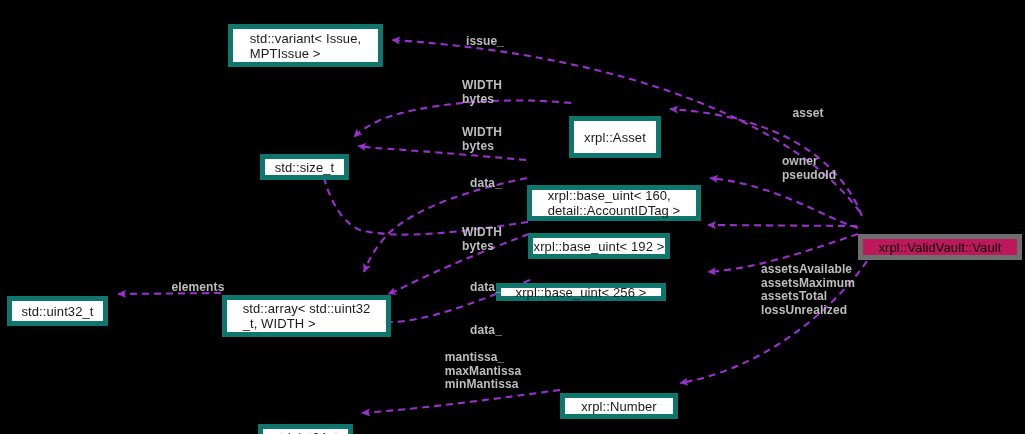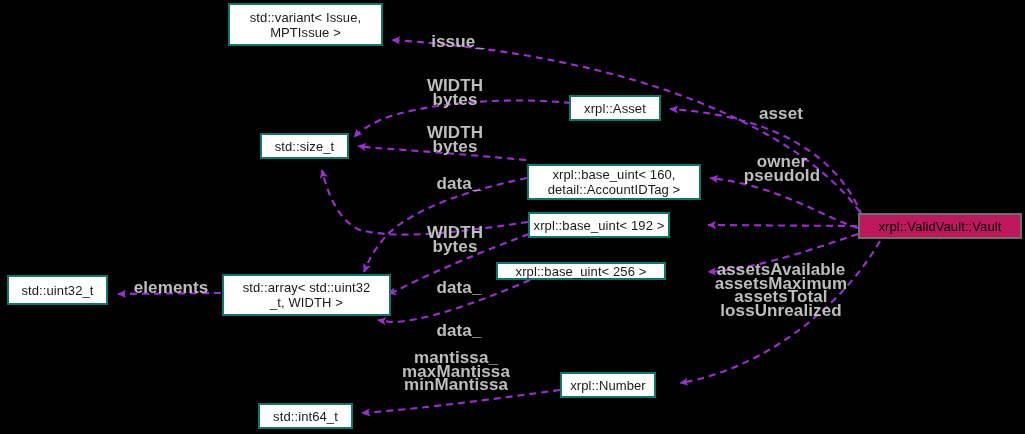--- a/index.html
+++ b/index.html
@@ -19,49 +19,50 @@
   #edge-layer {
     position: absolute;
     left: 0;
     top: 0;
     width: 1025px;
     height: 434px;
   }
   .node {
     position: absolute;
     box-sizing: border-box;
-    border: 2px solid #0f766e;
+    border: 5px solid #0f766e;
     background: #ffffff;
     color: #1a1a1a;
     font-size: 13px;
     line-height: 15px;
     display: flex;
     align-items: center;
     justify-content: center;
-    text-align: center;
     white-space: pre-line;
     letter-spacing: 0.1px;
     z-index: 5;
+    margin-top: 21px;
   }
   .node.root {
     background: #be185d;
     border-color: #6e6e6e;
     color: #000000;
   }
   .edge-label {
     position: absolute;
     color: #bdbdbd;
-    font-size: 17px;
+    font-size: 12px;
     line-height: 13.5px;
     font-weight: bold;
-    text-align: center;
+    text-align: left;
     white-space: pre-line;
     letter-spacing: 0.1px;
     z-index: 6;
     transform: translateX(-50%);
+    margin-left: 27px;
   }
 </style>
 </head>
 <body>
 
 <div id="diagram-root">
 
   <svg id="edge-layer" viewBox="0 0 1025 434" xmlns="http://www.w3.org/2000/svg">
     <defs>
       <marker id="arrow" markerWidth="9" markerHeight="9" refX="8" refY="4.5" orient="auto" markerUnits="userSpaceOnUse">
@@ -98,37 +99,37 @@
 
       <path d="M 221 293 L 118 294"></path>
     </g>
   </svg>
 
   <div class="node" style="left:228px;top:3px;width:155px;height:43px;">std::variant&lt; Issue,
 MPTIssue &gt;</div>
 
   <div class="node" style="left:260px;top:133px;width:89px;height:26px;">std::size_t</div>
 
-  <div class="node" style="left:569px;top:95px;width:92px;height:26px;">xrpl::Asset</div>
+  <div class="node" style="left:569px;top:95px;width:92px;height:42px;">xrpl::Asset</div>
 
   <div class="node" style="left:527px;top:164px;width:174px;height:36px;">xrpl::base_uint&lt; 160,
 detail::AccountIDTag &gt;</div>
 
   <div class="node" style="left:528px;top:212px;width:142px;height:26px;">xrpl::base_uint&lt; 192 &gt;</div>
 
   <div class="node" style="left:496px;top:262px;width:170px;height:18px;">xrpl::base_uint&lt; 256 &gt;</div>
 
   <div class="node" style="left:7px;top:275px;width:101px;height:30px;">std::uint32_t</div>
 
   <div class="node" style="left:222px;top:274px;width:169px;height:42px;">std::array&lt; std::uint32
 _t, WIDTH &gt;</div>
 
   <div class="node" style="left:258px;top:403px;width:95px;height:26px;">std::int64_t</div>
 
-  <div class="node" style="left:560px;top:372px;width:96px;height:26px;">xrpl::Number</div>
+  <div class="node" style="left:560px;top:372px;width:118px;height:26px;">xrpl::Number</div>
 
   <div class="node root" style="left:858px;top:213px;width:164px;height:26px;">xrpl::ValidVault::Vault</div>
 
   <div class="edge-label" style="left:458px;top:35px;">issue_</div>
 
   <div class="edge-label" style="left:455px;top:79px;">WIDTH
 bytes</div>
 
   <div class="edge-label" style="left:455px;top:126px;">WIDTH
 bytes</div>

